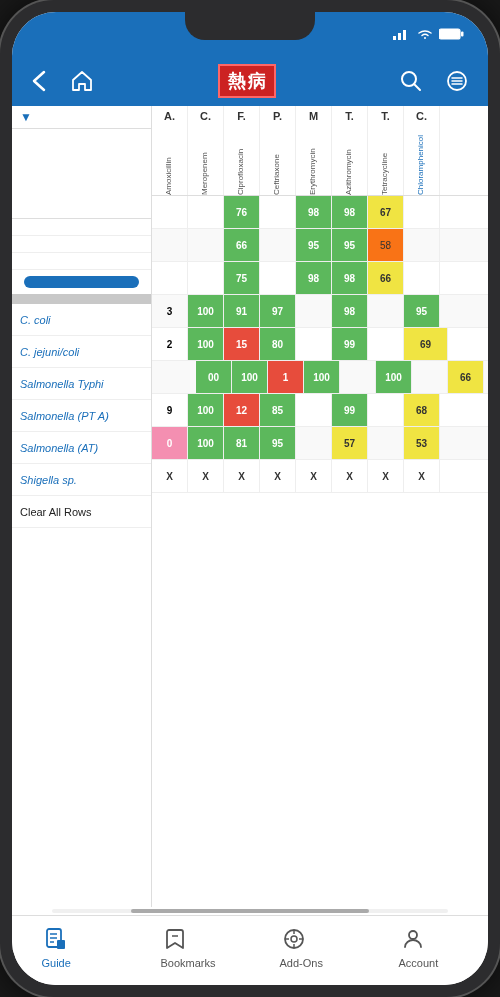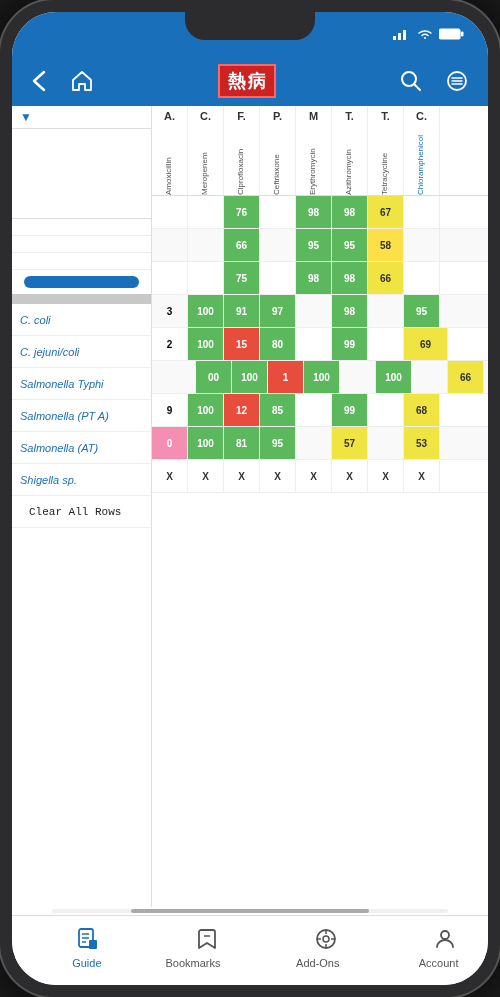--- a/index.html
+++ b/index.html
@@ -195,21 +195,21 @@
       display: flex;
       align-items: center;
       justify-content: space-around;
       flex-shrink: 0;
       padding-bottom: 8px;
     }
 
     .tab-item {
       display: flex;
       flex-direction: column;
-      align-items: flex-end;
+      align-items: flex-start;
       gap: 4px;
       cursor: pointer;
       min-width: 60px;
     }
 
     .tab-icon {
       width: 28px;
       height: 28px;
       display: flex;
       align-items: center;
@@ -329,21 +329,21 @@
 
           <div style="background:#c8c8c8; padding:5px 6px; font-size:10px; font-weight:600; color:#222; word-break:break-word; line-height:1.2;"></div>
 
           <div id="sidebar-rows">
               <div style="padding: 4px 8px; font-size: 11px; border-bottom: 1px solid rgb(238, 238, 238); min-height: 32px; display: flex; align-items: center; color: rgb(26, 111, 186); font-style: italic;">C. coli</div>
               <div style="padding: 4px 8px; font-size: 11px; border-bottom: 1px solid rgb(238, 238, 238); min-height: 32px; display: flex; align-items: center; color: rgb(26, 111, 186); font-style: italic;">C. jejuni/coli</div>
               <div style="padding: 4px 8px; font-size: 11px; border-bottom: 1px solid rgb(238, 238, 238); min-height: 32px; display: flex; align-items: center; color: rgb(26, 111, 186); font-style: italic;">Salmonella Typhi</div>
               <div style="padding: 4px 8px; font-size: 11px; border-bottom: 1px solid rgb(238, 238, 238); min-height: 32px; display: flex; align-items: center; color: rgb(26, 111, 186); font-style: italic;">Salmonella (PT A)</div>
               <div style="padding: 4px 8px; font-size: 11px; border-bottom: 1px solid rgb(238, 238, 238); min-height: 32px; display: flex; align-items: center; color: rgb(26, 111, 186); font-style: italic;">Salmonella (AT)</div>
               <div style="padding: 4px 8px; font-size: 11px; border-bottom: 1px solid rgb(238, 238, 238); min-height: 32px; display: flex; align-items: center; color: rgb(26, 111, 186); font-style: italic;">Shigella sp.</div>
-              <div style="padding: 4px 17px; font-size: 11px; border-bottom: 1px solid rgb(238, 238, 238); min-height: 32px; display: flex; align-items: center; color: rgb(34, 34, 34); font-weight: 500; font-family: Liberation Mono, monospace;">Clear All Rows</div>
+              <div style="padding: 4px 8px; font-size: 11px; border-bottom: 1px solid rgb(238, 238, 238); min-height: 32px; display: flex; align-items: center; color: rgb(34, 34, 34); font-weight: 500;">Clear All Rows</div>
             </div>
         </div>
 
         <div style="flex:1; display:flex; flex-direction:column; overflow:hidden;">
 
           <div style="height:90px; display:flex; border-bottom:1px solid #ddd; overflow:hidden;" id="col-headers-container">
           <div style="width: 36px; flex-shrink: 0; display: flex; flex-direction: column; align-items: center; border-right: 1px solid rgb(238, 238, 238); padding-top: 4px; overflow: hidden;">
                 <span style="font-size: 11px; font-weight: 700; color: rgb(51, 51, 51); text-align: center;">A.</span>
                 <span style="font-size: 8px; writing-mode: vertical-rl; transform: rotate(180deg); text-align: left; flex: 1 1 0%; line-height: 1.1; margin-top: 2px; color: rgb(85, 85, 85);">Amoxicillin</span>
               </div>
@@ -388,21 +388,21 @@
                 <div style="width: 36px; flex-shrink: 0; height: 32px; display: flex; align-items: center; justify-content: center; font-size: 10px; font-weight: 600; border-right: 1px solid rgb(238, 238, 238); background: rgb(240, 228, 66); color: rgb(51, 51, 51);">67</div>
                 <div style="width: 36px; flex-shrink: 0; height: 32px; display: flex; align-items: center; justify-content: center; font-size: 10px; font-weight: 600; border-right: 1px solid rgb(238, 238, 238);"></div>
               </div>
               <div style="display: flex; border-bottom: 1px solid rgb(238, 238, 238); min-height: 32px; align-items: center; background: rgb(249, 249, 249);">
                 <div style="width: 36px; flex-shrink: 0; height: 32px; display: flex; align-items: center; justify-content: center; font-size: 10px; font-weight: 600; border-right: 1px solid rgb(238, 238, 238);"></div>
                 <div style="width: 36px; flex-shrink: 0; height: 32px; display: flex; align-items: center; justify-content: center; font-size: 10px; font-weight: 600; border-right: 1px solid rgb(238, 238, 238);"></div>
                 <div style="width: 36px; flex-shrink: 0; height: 32px; display: flex; align-items: center; justify-content: center; font-size: 10px; font-weight: 600; border-right: 1px solid rgb(238, 238, 238); background: rgb(92, 184, 92); color: white;">66</div>
                 <div style="width: 36px; flex-shrink: 0; height: 32px; display: flex; align-items: center; justify-content: center; font-size: 10px; font-weight: 600; border-right: 1px solid rgb(238, 238, 238);"></div>
                 <div style="width: 36px; flex-shrink: 0; height: 32px; display: flex; align-items: center; justify-content: center; font-size: 10px; font-weight: 600; border-right: 1px solid rgb(238, 238, 238); background: rgb(92, 184, 92); color: white;">95</div>
                 <div style="width: 36px; flex-shrink: 0; height: 32px; display: flex; align-items: center; justify-content: center; font-size: 10px; font-weight: 600; border-right: 1px solid rgb(238, 238, 238); background: rgb(92, 184, 92); color: white;">95</div>
-                <div style="width: 36px; flex-shrink: 0; height: 32px; display: flex; align-items: center; justify-content: center; font-size: 10px; font-weight: 700; border-right: 1px solid rgb(238, 238, 238); background: #fde047; color: rgb(51, 51, 51);">58</div>
+                <div style="width: 36px; flex-shrink: 0; height: 32px; display: flex; align-items: center; justify-content: center; font-size: 10px; font-weight: 400; border-right: 1px solid rgb(238, 238, 238); background: #f97316; color: rgb(51, 51, 51);">58</div>
                 <div style="width: 36px; flex-shrink: 0; height: 32px; display: flex; align-items: center; justify-content: center; font-size: 10px; font-weight: 600; border-right: 1px solid rgb(238, 238, 238);"></div>
               </div>
               <div style="display: flex; border-bottom: 1px solid rgb(238, 238, 238); min-height: 32px; align-items: center;">
                 <div style="width: 36px; flex-shrink: 0; height: 32px; display: flex; align-items: center; justify-content: center; font-size: 10px; font-weight: 600; border-right: 1px solid rgb(238, 238, 238);"></div>
                 <div style="width: 36px; flex-shrink: 0; height: 32px; display: flex; align-items: center; justify-content: center; font-size: 10px; font-weight: 600; border-right: 1px solid rgb(238, 238, 238);"></div>
                 <div style="width: 36px; flex-shrink: 0; height: 32px; display: flex; align-items: center; justify-content: center; font-size: 10px; font-weight: 600; border-right: 1px solid rgb(238, 238, 238); background: rgb(92, 184, 92); color: white;">75</div>
                 <div style="width: 36px; flex-shrink: 0; height: 32px; display: flex; align-items: center; justify-content: center; font-size: 10px; font-weight: 600; border-right: 1px solid rgb(238, 238, 238);"></div>
                 <div style="width: 36px; flex-shrink: 0; height: 32px; display: flex; align-items: center; justify-content: center; font-size: 10px; font-weight: 600; border-right: 1px solid rgb(238, 238, 238); background: rgb(92, 184, 92); color: white;">98</div>
                 <div style="width: 36px; flex-shrink: 0; height: 32px; display: flex; align-items: center; justify-content: center; font-size: 10px; font-weight: 600; border-right: 1px solid rgb(238, 238, 238); background: rgb(92, 184, 92); color: white;">98</div>
                 <div style="width: 36px; flex-shrink: 0; height: 32px; display: flex; align-items: center; justify-content: center; font-size: 10px; font-weight: 600; border-right: 1px solid rgb(238, 238, 238); background: rgb(240, 228, 66); color: rgb(51, 51, 51);">66</div>

